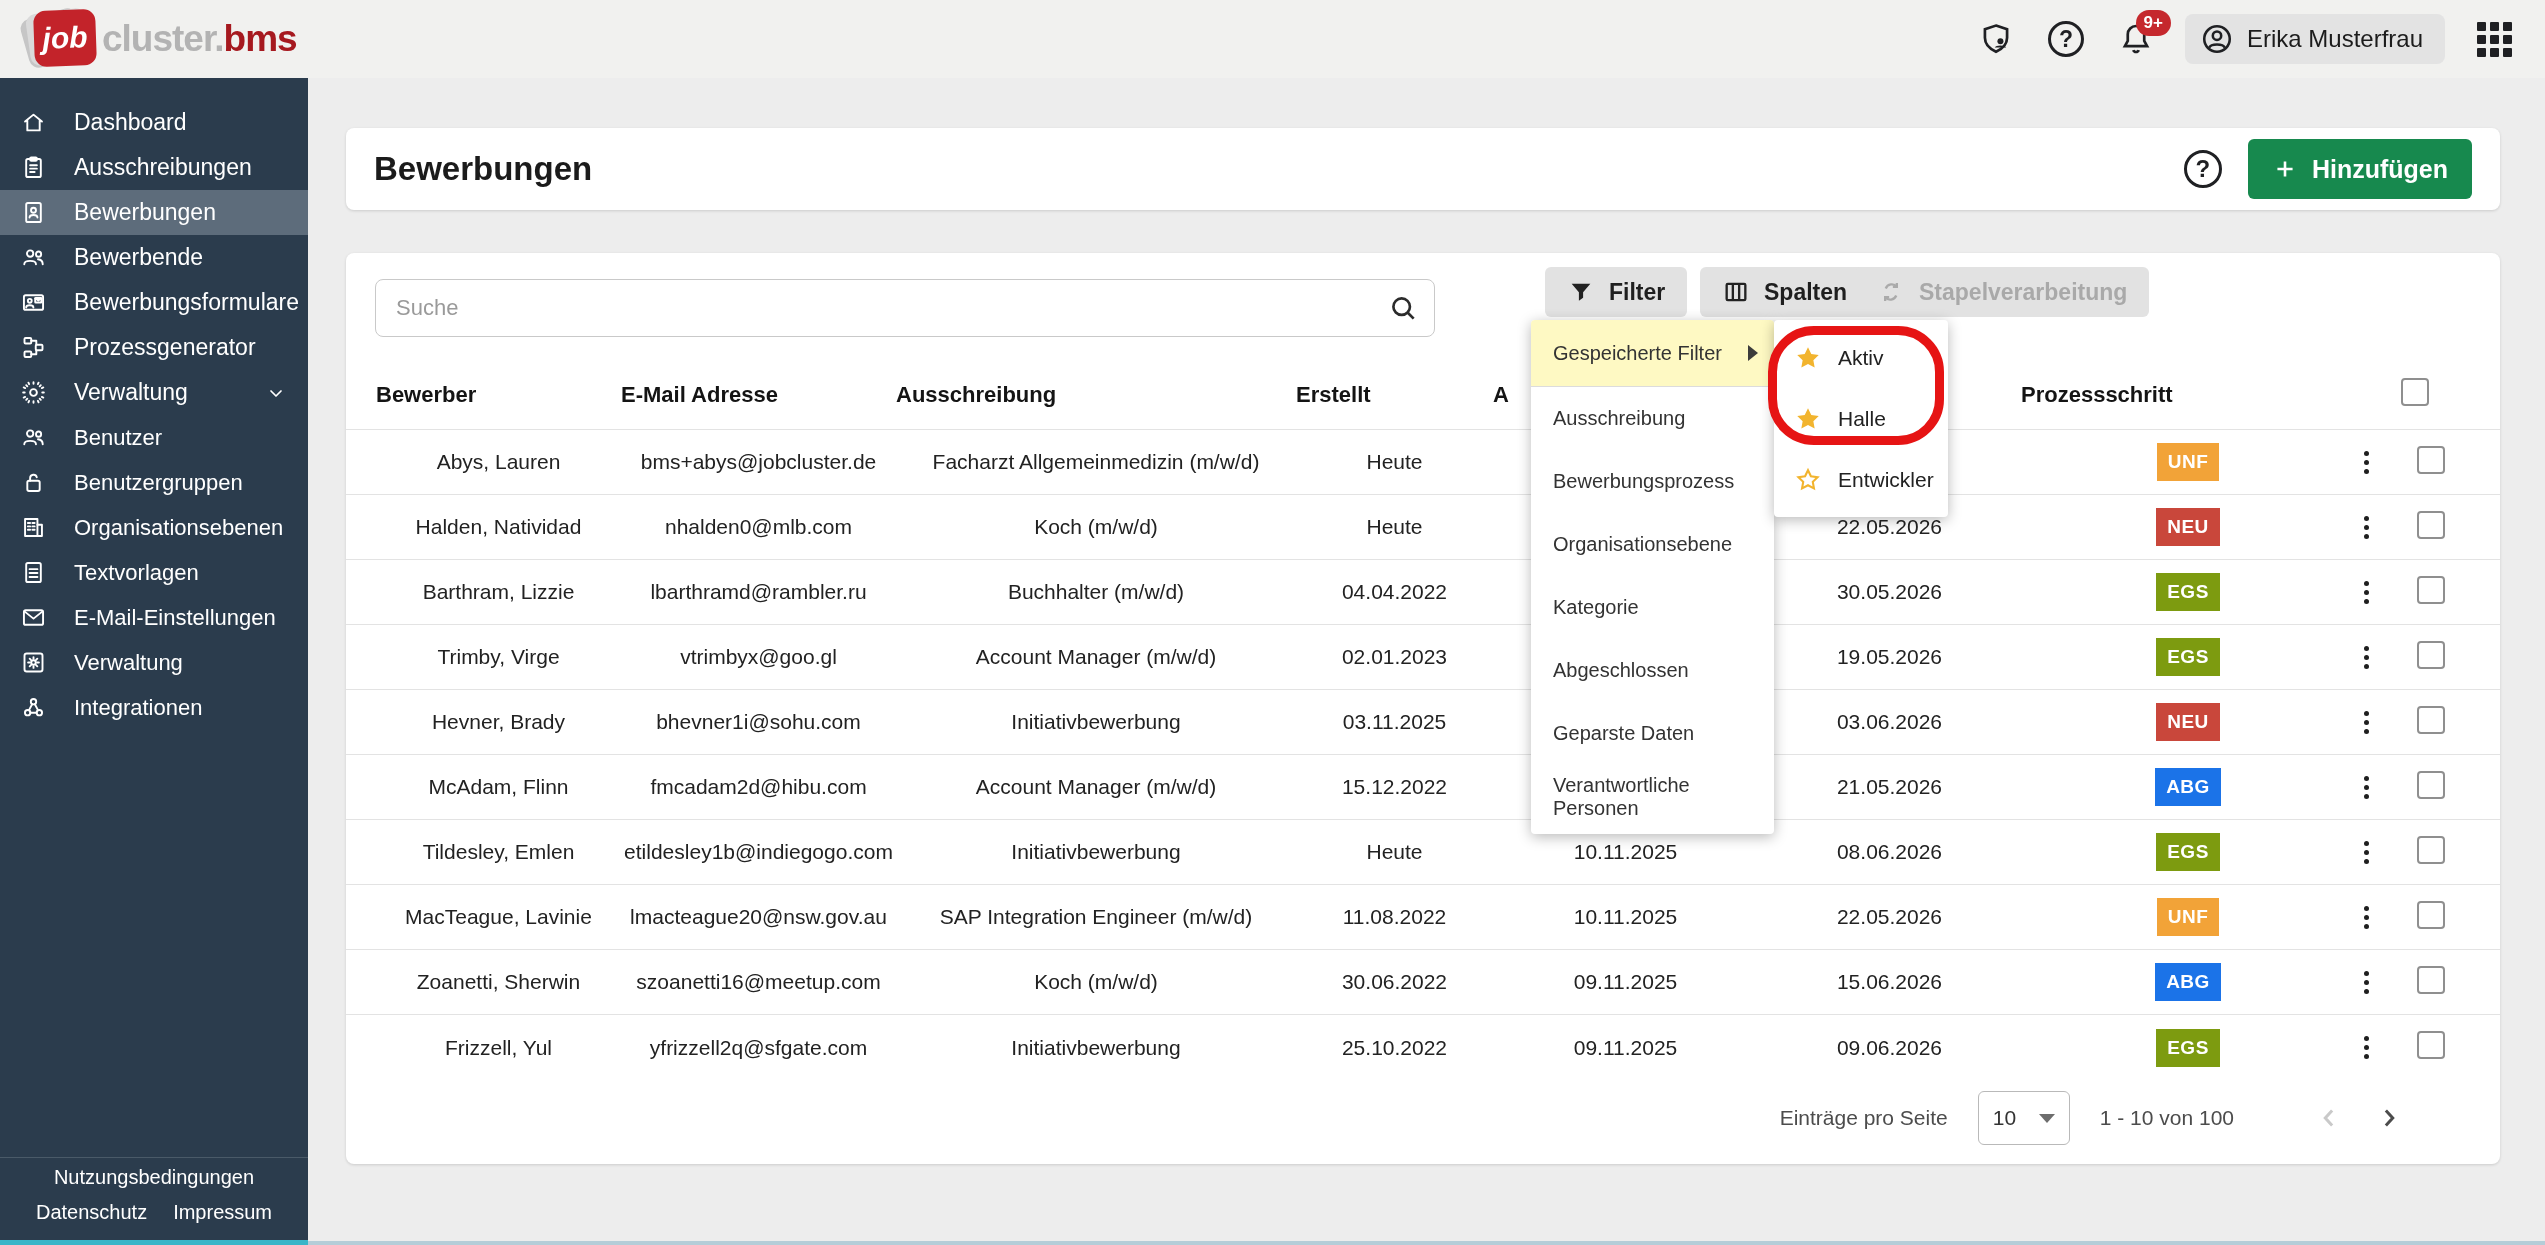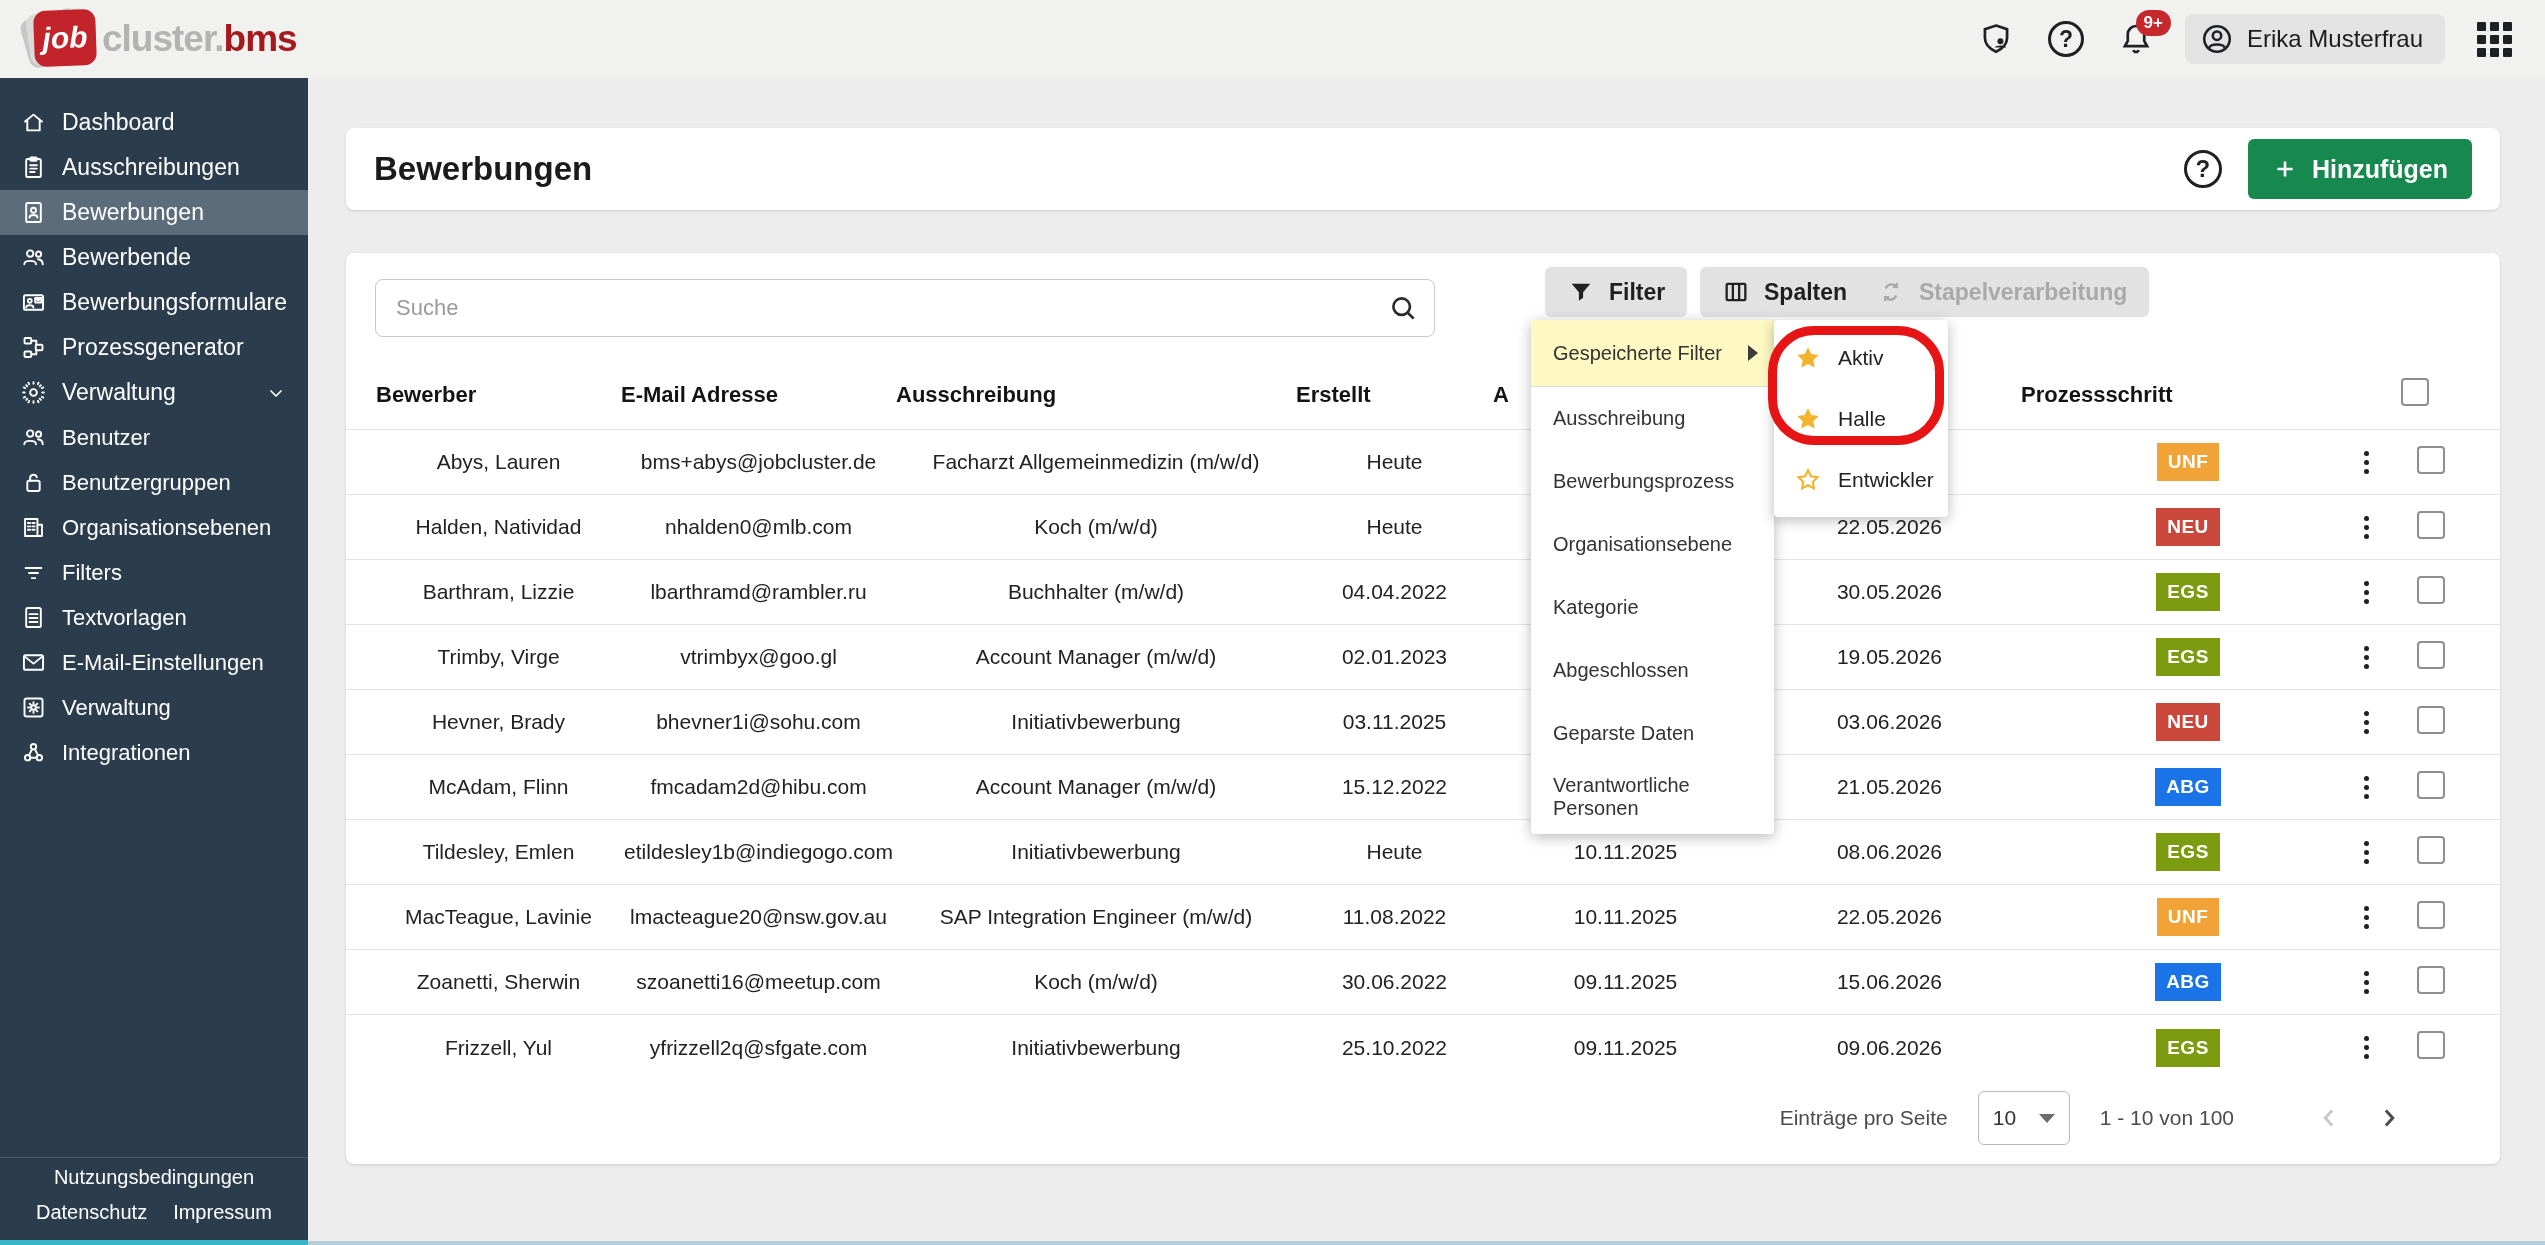--- a/index.html
+++ b/index.html
@@ -29,21 +29,21 @@
   .user-chip { display:flex; align-items:center; gap:12px; background:#e3e3e3; border-radius:8px;
     height:50px; padding:0 22px 0 14px; cursor:pointer; }
   .user-chip svg { width:36px; height:36px; stroke:#1f2023; stroke-width:1.7; fill:none; }
   .user-name { font-size:24px; color:#1c1c1c; }
   .grid-icon { display:grid; grid-template-columns:repeat(3,9px); grid-template-rows:repeat(3,9px); gap:4px; }
   .grid-icon i { background:#1f2023; border-radius:1px; }
 
   
   .sidebar { position:absolute; left:0; top:78px; width:308px; height:1162px; background:#2b3c4d; z-index:6; }
   .nav { padding-top:22px; }
-  .nav-item { display:flex; align-items:center; height:45px; padding-left:20px; gap:15px;
+  .nav-item { display:flex; align-items:center; height:45px; padding-left:20px; gap:27px;
     color:#fff; font-size:23px; font-weight:500; cursor:pointer; }
   .nav-item.child { padding-left:20px; font-size:22px; }
   .nav-item.selected { background:#5d6c7b; }
   .nav-item svg { width:27px; height:27px; stroke:#fff; stroke-width:1.7; fill:none; flex:none;
     stroke-linecap:round; stroke-linejoin:round; }
   .nav-item .chev { margin-left:auto; margin-right:20px; width:24px; height:24px; }
   .side-footer { position:absolute; bottom:0; left:0; width:100%; border-top:1px solid #4a5a68;
     padding:8px 0 16px; text-align:center; color:#fff; }
   .side-footer .l1 { font-size:20px; cursor:pointer; }
   .side-footer .l2 { margin-top:12px; font-size:20px; display:flex; justify-content:center; gap:26px; }
@@ -267,26 +267,20 @@
     <div class="nav-item child">
       <svg viewBox="0 0 24 24">
           <rect x="4.5" y="4.5" width="11" height="15"></rect>
           <path d="M15.5 9.5h4v10h-4"></path>
           <path d="M7 8h2M11 8h2M7 11h2M11 11h2M7 14h2M11 14h2"></path>
         </svg>
       <span>Organisationsebenen</span>
     </div>
     <div class="nav-item child">
       <svg viewBox="0 0 24 24">
-          <path d="M5 8h14M8 12.5h8M10.5 17h3"></path>
-        </svg>
-      <span>Filters</span>
-    </div>
-    <div class="nav-item child">
-      <svg viewBox="0 0 24 24">
           <rect x="5.5" y="3.5" width="13" height="17" rx="1.5"></rect>
           <path d="M8.5 9h7M8.5 12.5h7M8.5 16h7"></path>
         </svg>
       <span>Textvorlagen</span>
     </div>
     <div class="nav-item child">
       <svg viewBox="0 0 24 24">
           <rect x="3.5" y="5.5" width="17" height="13" rx="1.5"></rect>
           <path d="M4.5 7l7.5 6 7.5-6"></path>
         </svg>

